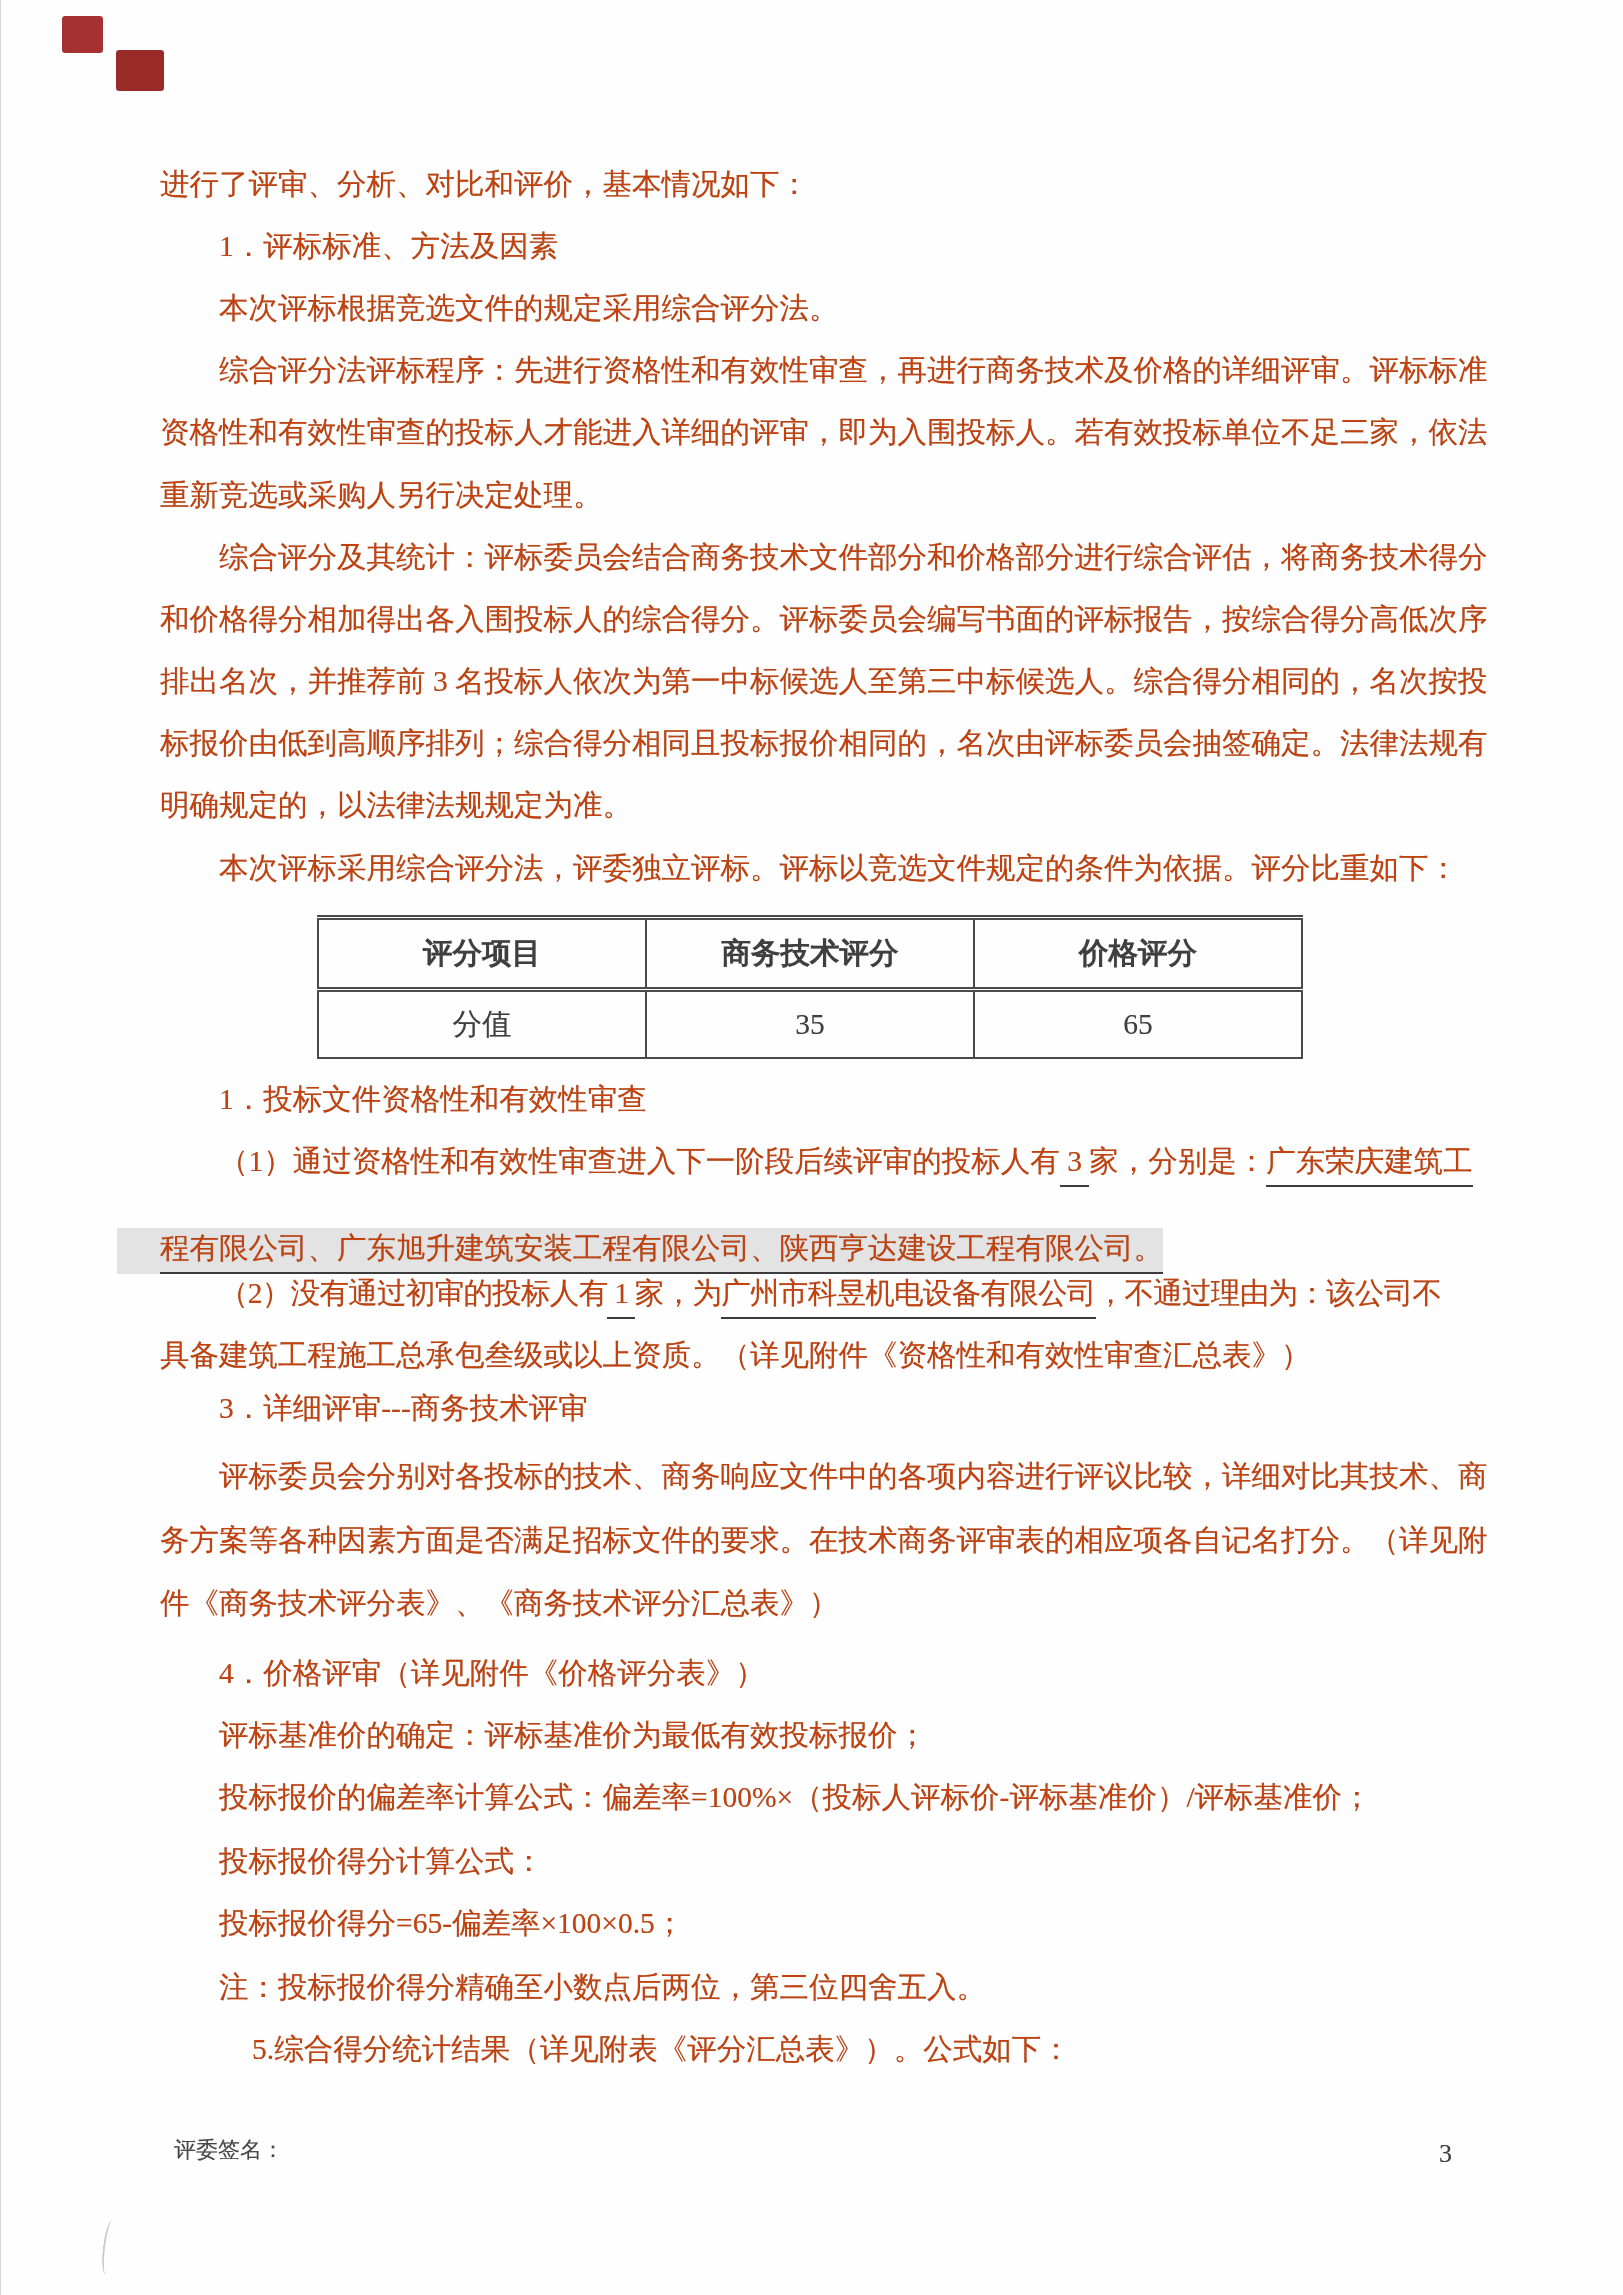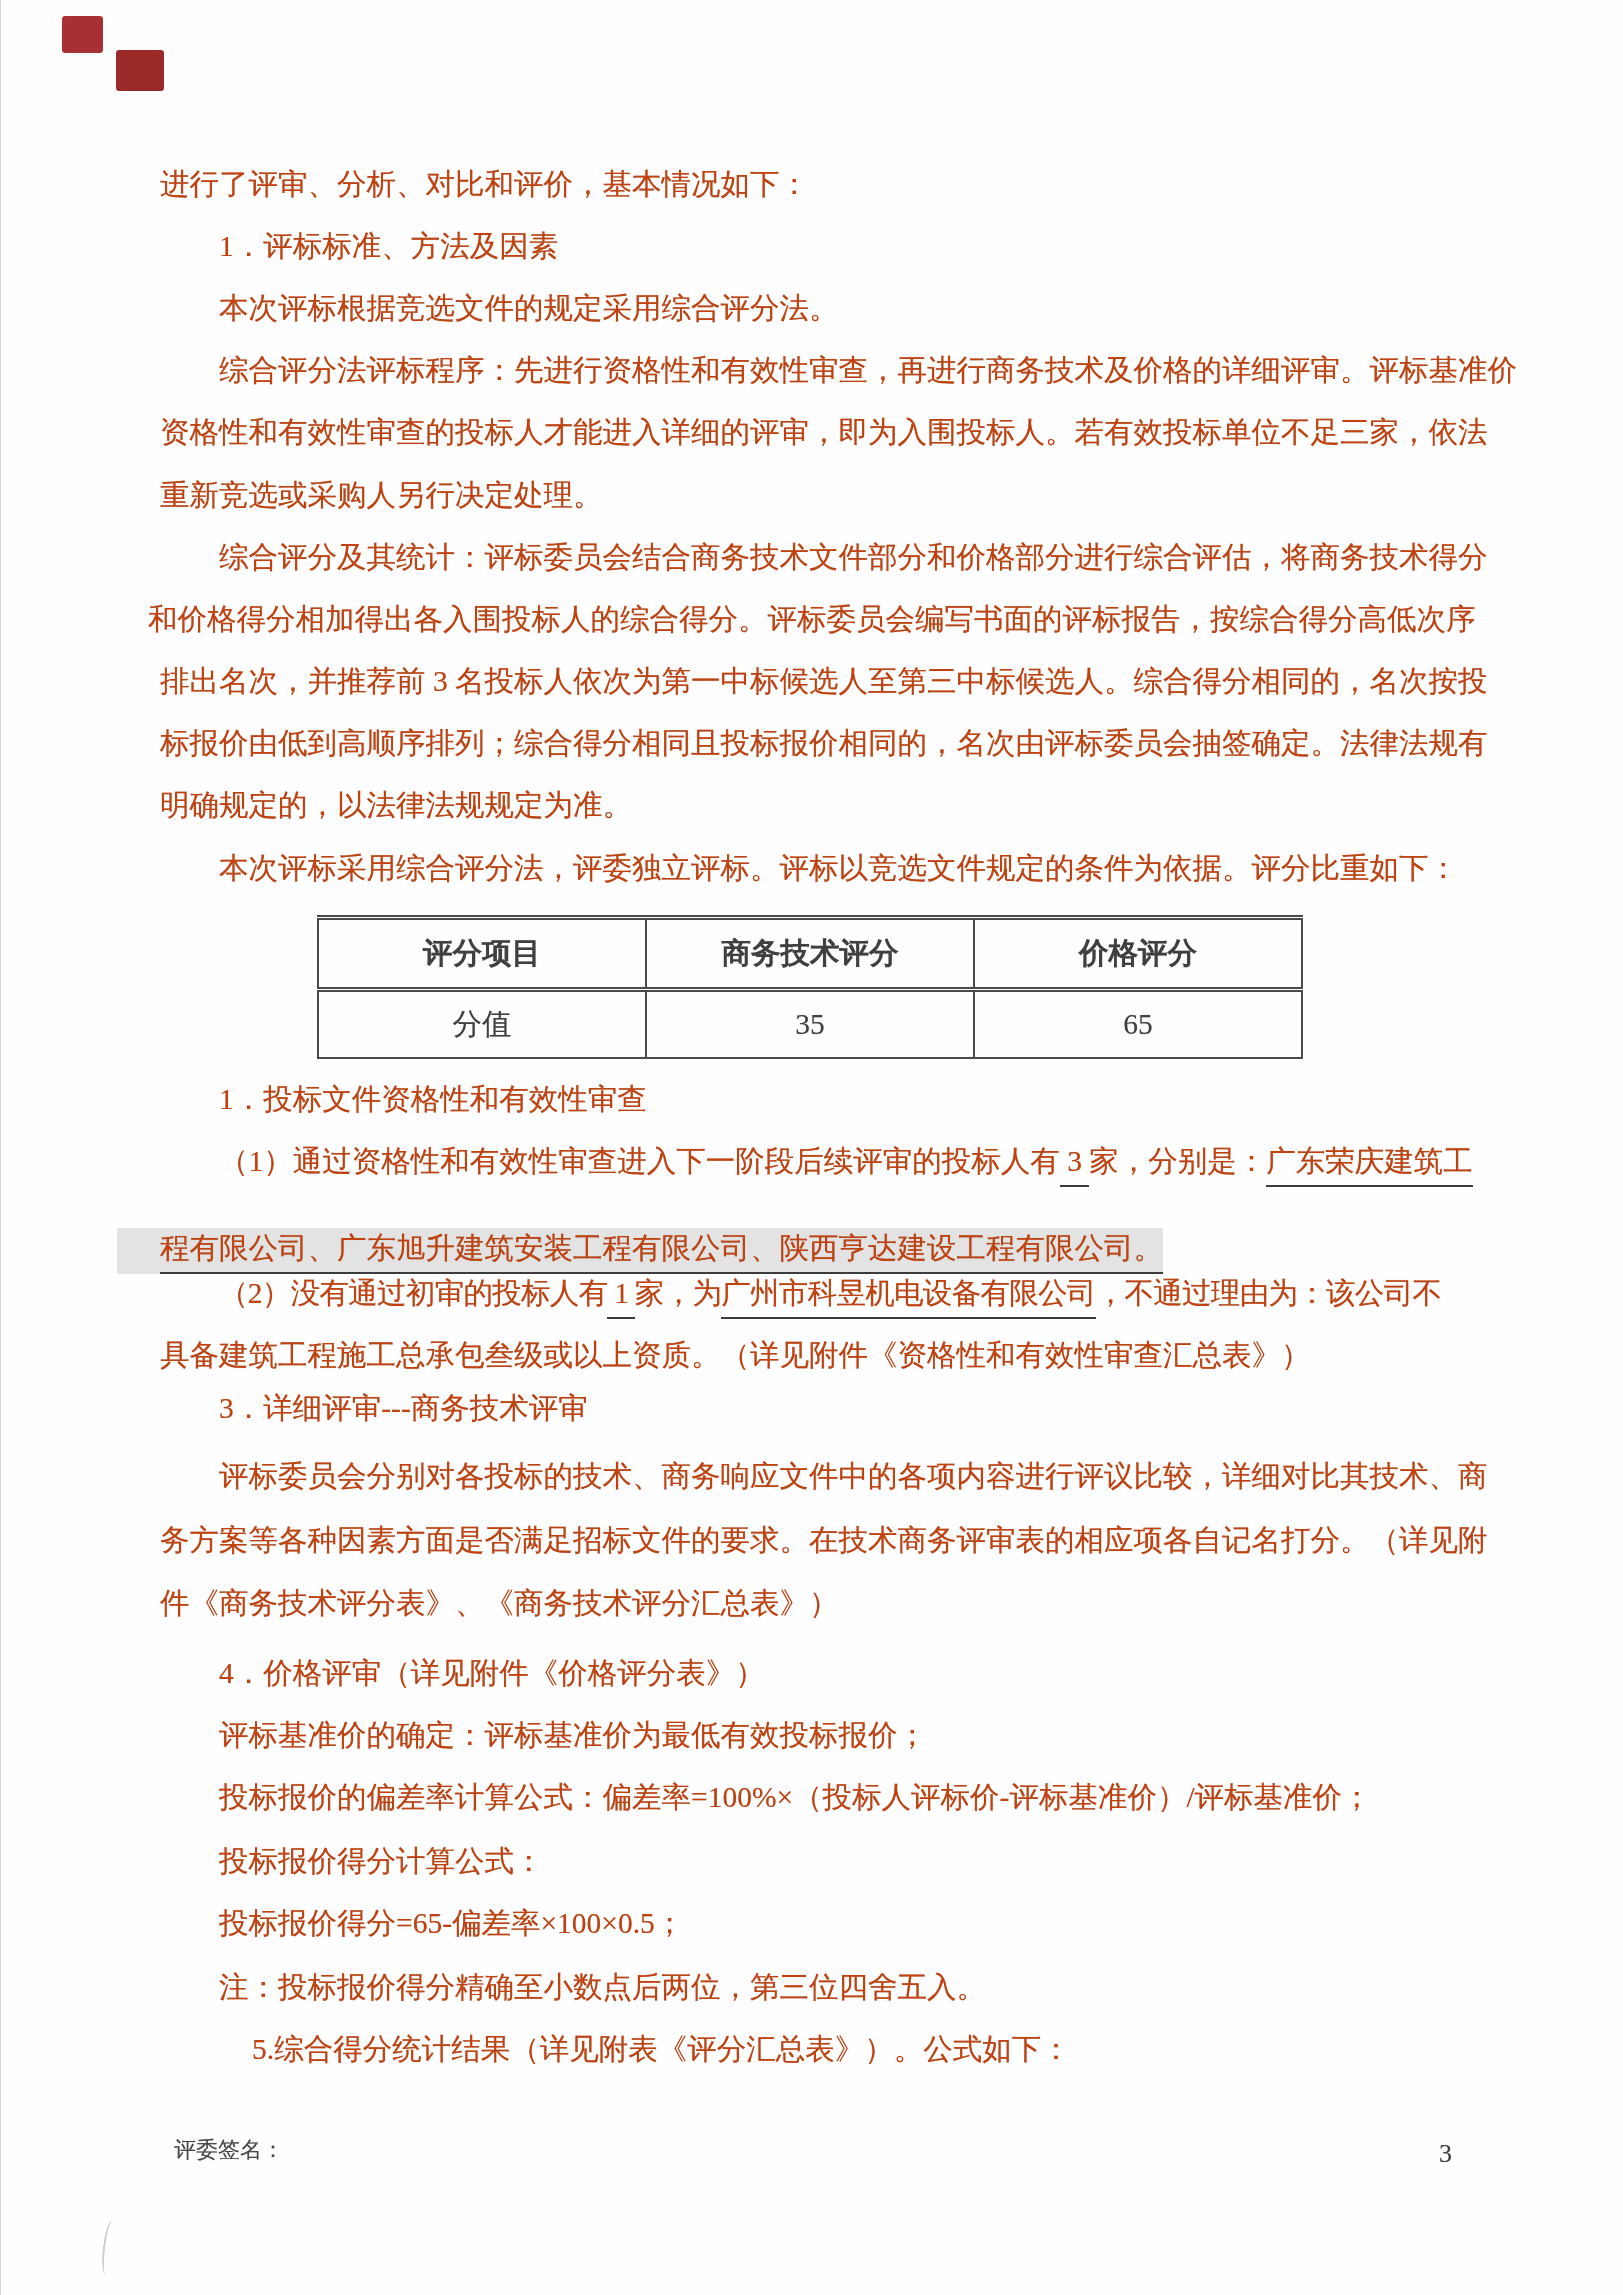--- a/index.html
+++ b/index.html
@@ -63,25 +63,25 @@
 
   <div class="page-edge"></div>
 
   <div class="stamp stamp-1" style="background: rgb(163, 40, 42);"></div>
   <div class="stamp stamp-2" style="background: rgb(150, 33, 31);"></div>
 
   <div>
       <div class="line" style="left: 160px; top: 164px;"><span>进行了评审、分析、对比和评价，基本情况如下：</span></div>
       <div class="line" style="left: 219px; top: 226px;"><span>1．评标标准、方法及因素</span></div>
       <div class="line" style="left: 219px; top: 288px;"><span>本次评标根据竞选文件的规定采用综合评分法。</span></div>
-      <div class="line" style="left: 219px; top: 350px;"><span>综合评分法评标程序：先进行资格性和有效性审查，再进行商务技术及价格的详细评审。评标基准价</span></div>
+      <div class="line" style="left: 219px; top: 350px;"><span>综合评分法评标程序：先进行资格性和有效性审查，再进行商务技术及价格的详细评审。评标标准</span></div>
       <div class="line" style="left: 160px; top: 412px;"><span>资格性和有效性审查的投标人才能进入详细的评审，即为入围投标人。若有效投标单位不足三家，依法</span></div>
       <div class="line" style="left: 160px; top: 475px;"><span>重新竞选或采购人另行决定处理。</span></div>
       <div class="line" style="left: 219px; top: 537px;"><span>综合评分及其统计：评标委员会结合商务技术文件部分和价格部分进行综合评估，将商务技术得分</span></div>
-      <div class="line" style="left: 148px; top: 599px; text-decoration: underline;"><span>和价格得分相加得出各入围投标人的综合得分。评标委员会编写书面的评标报告，按综合得分高低次序</span></div>
+      <div class="line" style="left: 160px; top: 599px; text-decoration: underline;"><span>和价格得分相加得出各入围投标人的综合得分。评标委员会编写书面的评标报告，按综合得分高低次序</span></div>
       <div class="line" style="left: 160px; top: 661px;"><span>排出名次，并推荐前 3 名投标人依次为第一中标候选人至第三中标候选人。综合得分相同的，名次按投</span></div>
       <div class="line" style="left: 160px; top: 723px;"><span>标报价由低到高顺序排列；综合得分相同且投标报价相同的，名次由评标委员会抽签确定。法律法规有</span></div>
       <div class="line" style="left: 160px; top: 785px;"><span>明确规定的，以法律法规规定为准。</span></div>
       <div class="line" style="left: 219px; top: 848px;"><span>本次评标采用综合评分法，评委独立评标。评标以竞选文件规定的条件为依据。评分比重如下：</span></div>
       <div class="line" style="left: 219px; top: 1079px;"><span>1．投标文件资格性和有效性审查</span></div>
       <div class="line" style="left: 219px; top: 1141px;"><span>（1）通过资格性和有效性审查进入下一阶段后续评审的投标人有</span><span class="u"> 3 </span><span>家，分别是：</span><span class="u">广东荣庆建筑工</span></div>
       <div class="line" style="left: 160px; top: 1183px; margin-top: 45px;"><span class="u hl">程有限公司、广东旭升建筑安装工程有限公司、陕西亨达建设工程有限公司。</span></div>
       <div class="line" style="left: 219px; top: 1273px; letter-spacing: -0.7px;"><span>（2）没有通过初审的投标人有</span><span class="u"> 1 </span><span>家，为</span><span class="u">广州市科昱机电设备有限公司</span><span>，不通过理由为：该公司不</span></div>
       <div class="line" style="left: 160px; top: 1335px;"><span>具备建筑工程施工总承包叁级或以上资质。（详见附件《资格性和有效性审查汇总表》）</span></div>
       <div class="line" style="left: 219px; top: 1388px;"><span>3．详细评审---商务技术评审</span></div>

